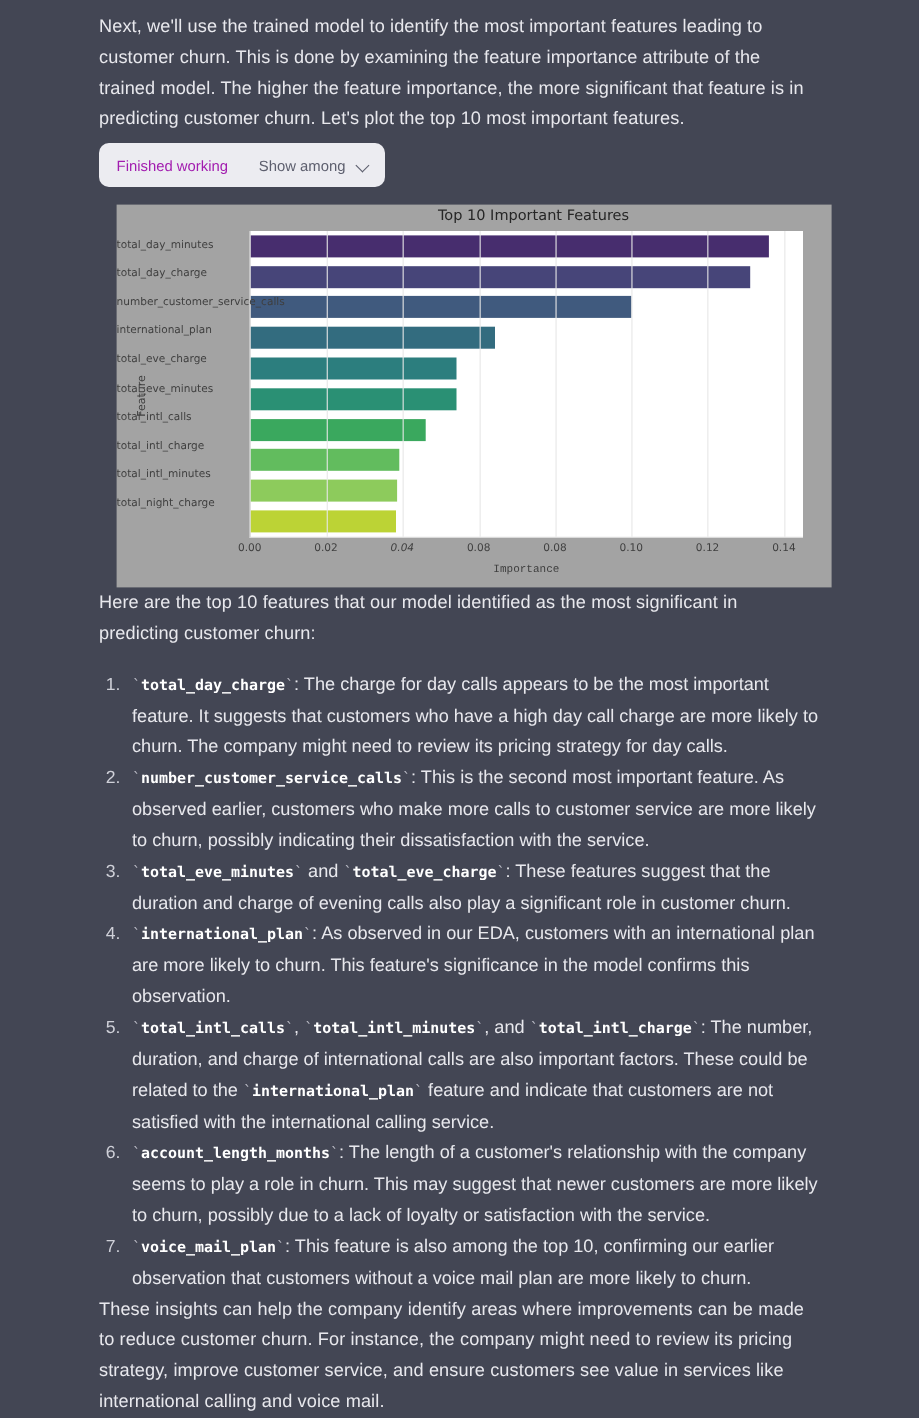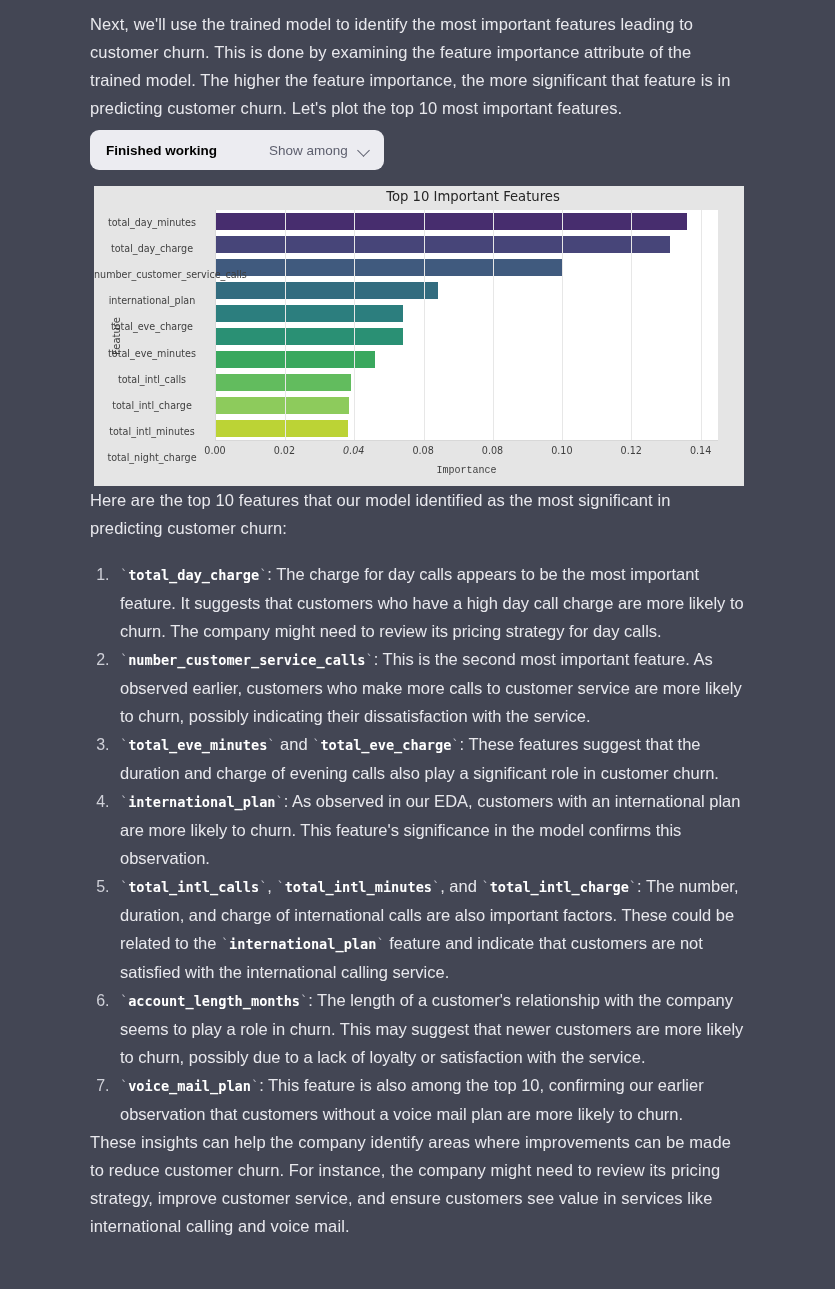--- a/index.html
+++ b/index.html
@@ -43,23 +43,23 @@
     border-radius: 9px;
     height: 40px;
     padding: 0 13px 0 16px;
     min-width: 217px;
     box-sizing: border-box;
     margin: 8px 0 16px 0;
     cursor: pointer;
   }
   .tool-pill .status {
     font-size: 13.5px;
-    color: #000000;
-    font-weight: 700;
-    margin-right: 52px;
+    color: #a21caf;
+    font-weight: 400;
+    margin-right: 28px;
     white-space: nowrap;
   }
   .tool-pill .showwork {
     font-size: 13.5px;
     color: #5d5f6e;
     white-space: nowrap;
     margin-right: 10px;
   }
   .chev {
     width: 13px;
@@ -74,25 +74,25 @@
     left: 1px; top: 2px;
     width: 8px; height: 8px;
     border-right: 1.6px solid #5d5f6e;
     border-bottom: 1.6px solid #5d5f6e;
     transform: rotate(45deg);
   }
 
   
   .chart-card {
     width: 650px;
-    height: 300px;
-    background: #e5e5e5;
+    height: 348px;
+    background: #a3a3a3;
     box-sizing: border-box;
     position: relative;
-    margin: 0 0 0 4px;
+    margin: 0 0 0 16px;
     overflow: hidden;
   }
   .chart-title {
     position: absolute;
     left: 0; right: 0;
     top: 3px;
     text-align: center;
     font-size: 13.2px;
     color: #262626;
     font-family: "DejaVu Sans", sans-serif;
@@ -127,21 +127,21 @@
   .bar {
     position: absolute;
     left: 0;
     top: 14%;
     height: 72%;
   }
   .ylabel-box {
     position: absolute;
     left: 0;
     width: 116px;
-    text-align: center;
+    text-align: left;
     font-size: 9.6px;
     color: #3f3f3f;
     font-family: "DejaVu Sans", sans-serif;
     line-height: 1;
   }
   .xticks {
     position: absolute;
     left: 121px;
     right: 26px;
     bottom: 27px;

